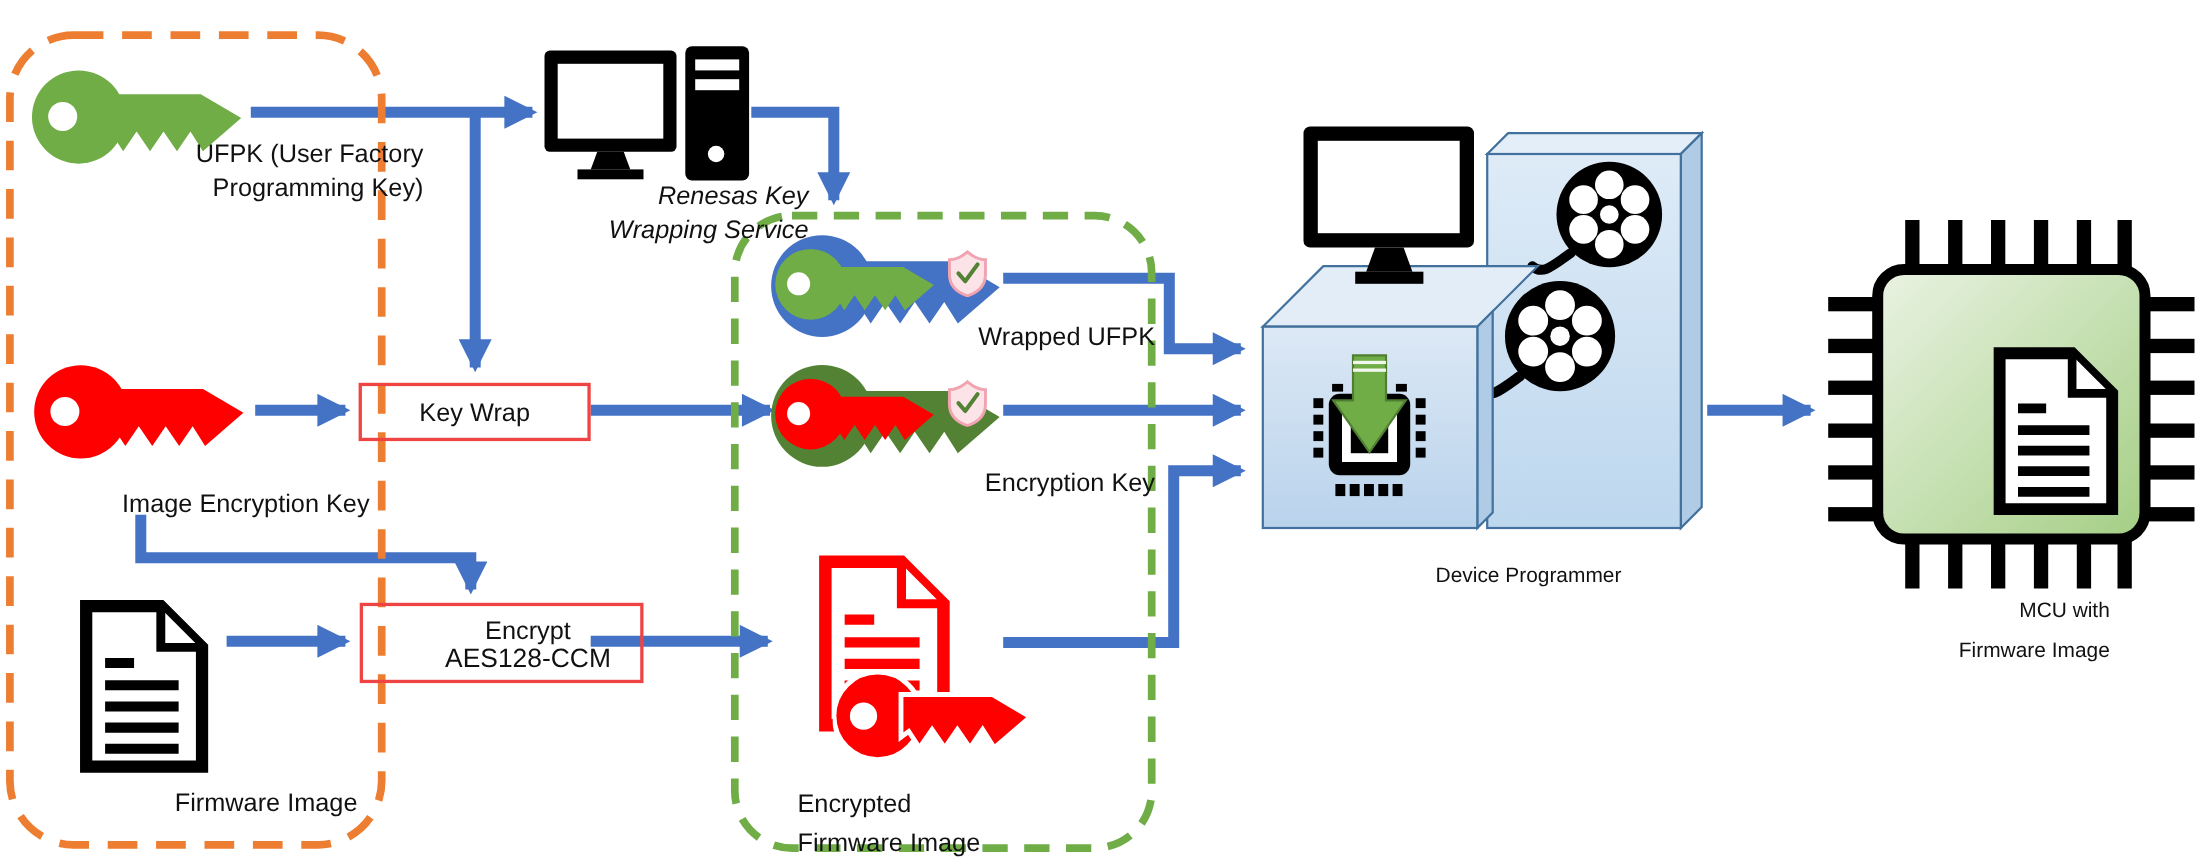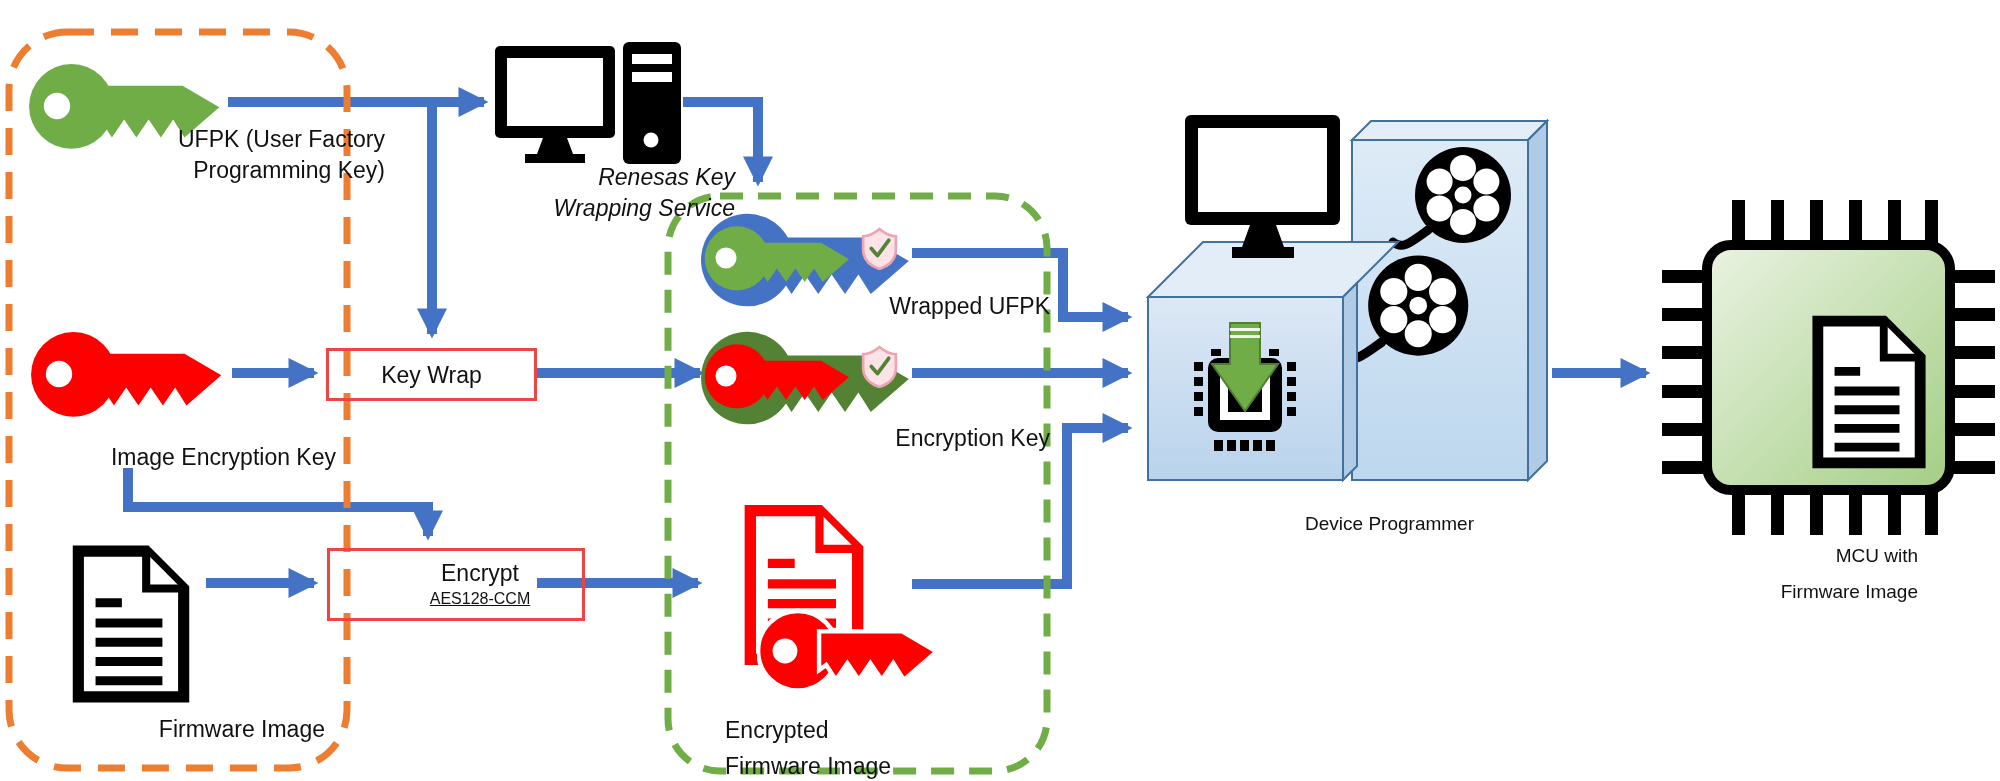--- a/index.html
+++ b/index.html
@@ -7,21 +7,21 @@
           font-family:"Liberation Sans",sans-serif;}
   .layer{position:absolute;left:0;top:0;width:2000px;height:781px;}
   .label{position:absolute;text-align:right;color:#111;font-size:23px;line-height:31px;}
   .label.big{font-size:19px;}
   .label.left{text-align:left;}
   .label.wide2{line-height:36px;}
   .pbox{position:absolute;border:3px solid #ef4444;background:transparent;
         display:flex;flex-direction:column;align-items:center;justify-content:center;
         color:#111;}
   .pbox .t1{font-size:23px;line-height:28px;}
-  .pbox .t2{font-size:16px;line-height:24px;text-decoration:underline;}
+  .pbox .t2{font-size:24px;line-height:24px;}
 </style>
 </head>
 <body>
 
 <div class="canvas">
 
   <svg class="layer" width="2000" height="781" viewBox="0 0 2000 781">
     <defs>
       <marker id="ah" viewBox="0 0 10 10" refX="8.5" refY="5" markerWidth="3.4" markerHeight="3" orient="auto">
         <path d="M0,0 L10,5 L0,10 Z" fill="#4472C4"></path>

